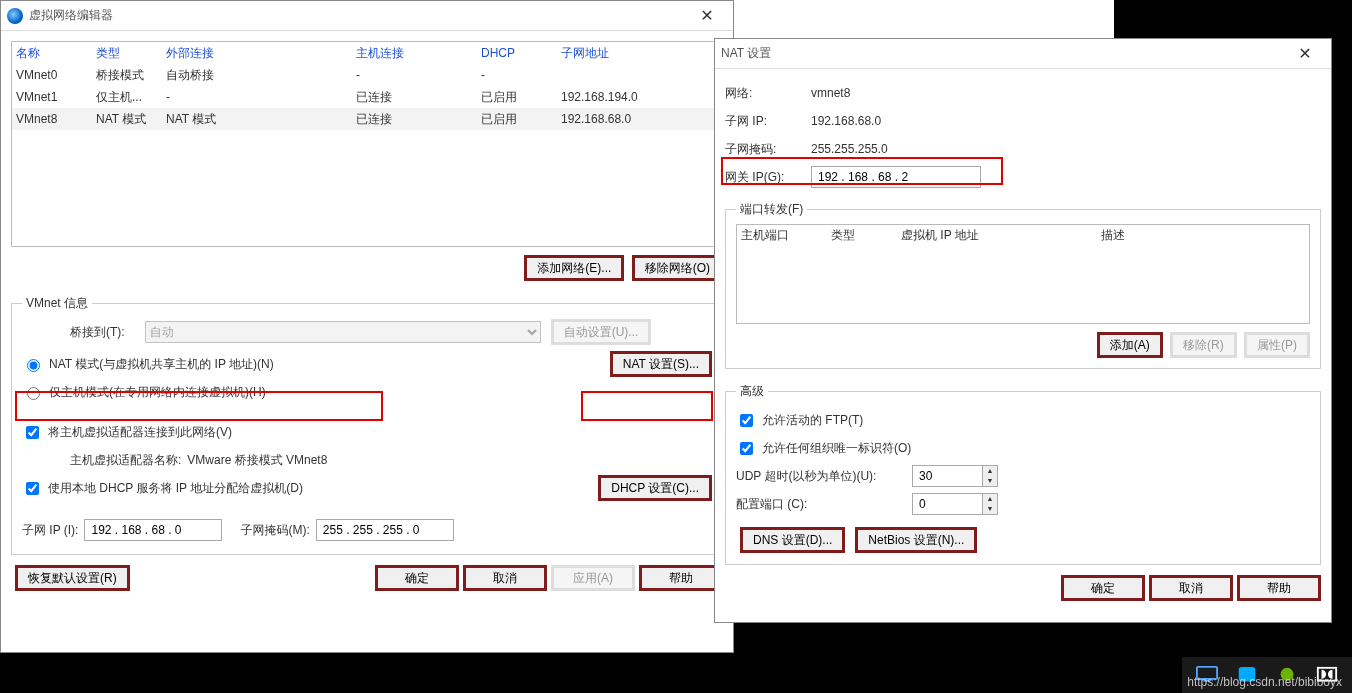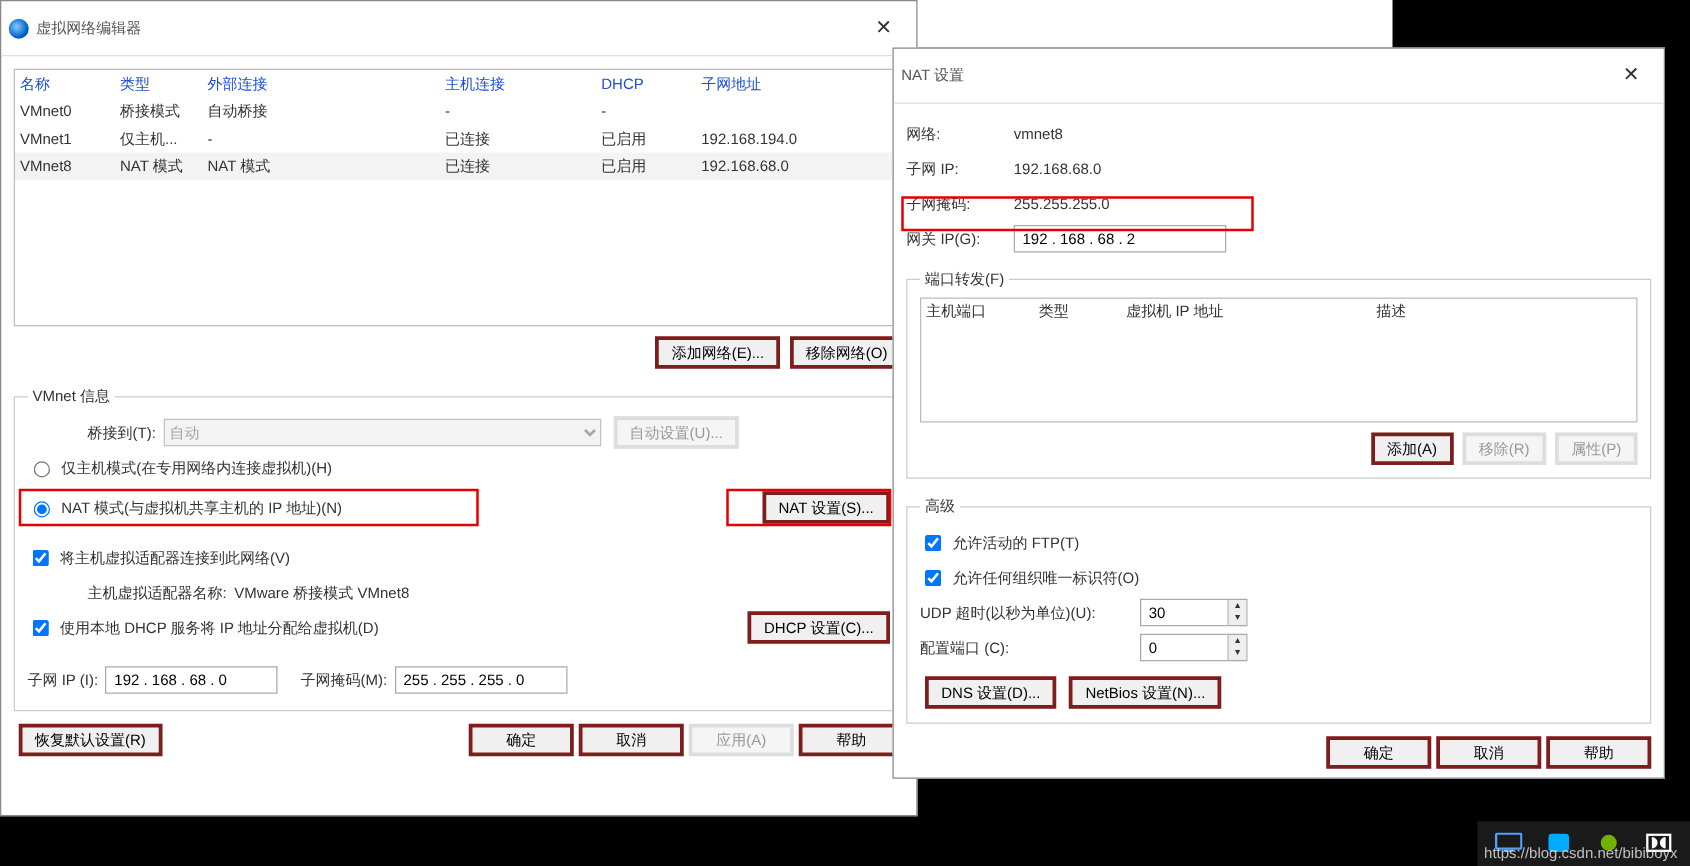--- a/index.html
+++ b/index.html
@@ -12,21 +12,21 @@
       height: 693px;
       position: relative;
       color: #333;
     }
     .dialog {
       position: absolute;
       background: #fff;
       border: 1px solid #888;
     }
     .titlebar {
-      height: 44px;
+      height: 30px;
       display: flex;
       align-items: center;
       padding: 0 6px;
       color: #555;
       border-bottom: 1px solid #ddd;
     }
     .titlebar .icon {
       width: 16px; height: 16px;
       margin-right: 6px;
       display: inline-block;
@@ -199,34 +199,34 @@
     <div class="btnrow">
       <button>添加网络(E)...</button>
       <button>移除网络(O)</button>
     </div>
 
     <fieldset>
       <legend>VMnet 信息</legend>
 
       <div class="line-row" style="padding-left:48px;">
         <label>桥接到(T):</label>
-        <select disabled="" style="width:350px;"><option>自动</option></select>
+        <select disabled="" style="width:396px;margin-left:14px;"><option>自动</option></select>
         <button disabled="">自动设置(U)...</button>
-      </div>
-
-      <div class="radio-row">
-        <input type="radio" name="mode" style="">
-        <label>仅主机模式(在专用网络内连接虚拟机)(H)</label>
       </div>
 
       <div class="radio-row" style="margin-top:4px;">
         <input type="radio" name="mode" checked="" style="">
         <label>NAT 模式(与虚拟机共享主机的 IP 地址)(N)</label>
         <span style="flex:1"></span>
         <button>NAT 设置(S)...</button>
+      </div>
+
+      <div class="radio-row">
+        <input type="radio" name="mode" style="">
+        <label>仅主机模式(在专用网络内连接虚拟机)(H)</label>
       </div>
 
       <div class="check-row" style="margin-top:12px;">
         <input type="checkbox" checked="" style="">
         <label>将主机虚拟适配器连接到此网络(V)</label>
       </div>
       <div class="line-row" style="padding-left:48px;">
         <label>主机虚拟适配器名称:</label>
         <span>VMware 桥接模式 VMnet8</span>
       </div>

